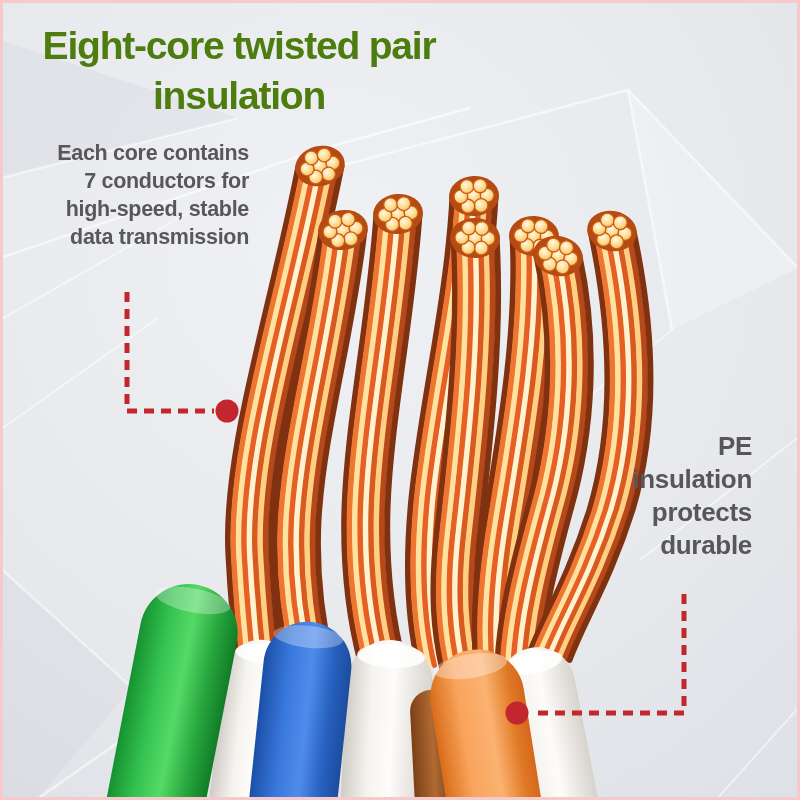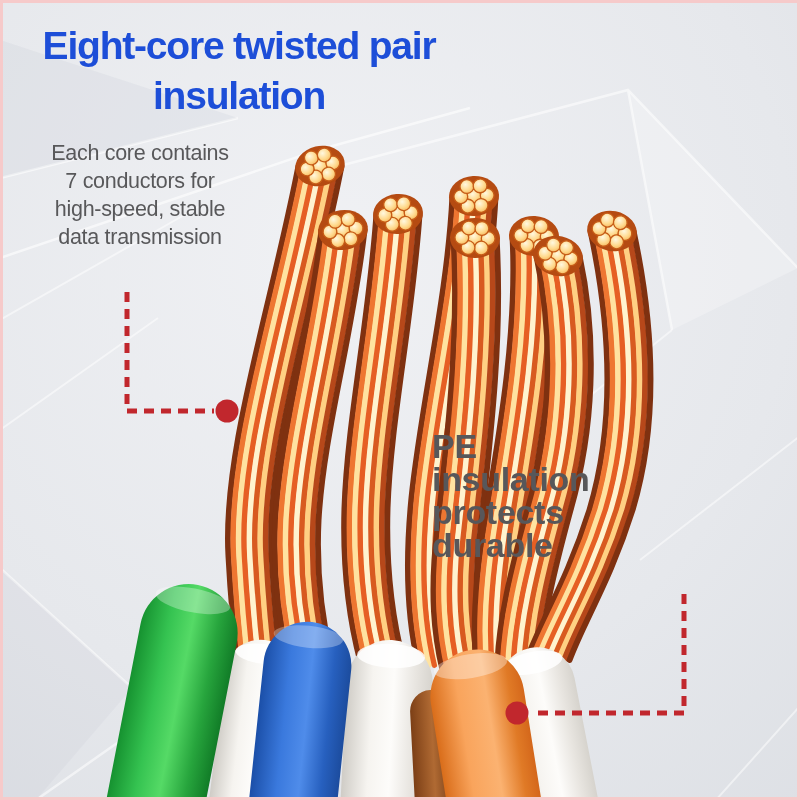--- a/index.html
+++ b/index.html
@@ -7,34 +7,34 @@
     width:800px;height:800px;position:relative;overflow:hidden;
     background:#e3e5e9;
     font-family:"Liberation Sans", sans-serif;
   }
   .frame{
     position:absolute;inset:0;border:3px solid #f6caca;pointer-events:none;z-index:30;
   }
   svg.scene{position:absolute;left:0;top:0;z-index:1;}
   .title{
     position:absolute;left:0;top:21px;width:478px;z-index:10;
-    text-align:center;color:#1d4ed8;
+    text-align:center;color:#4d7c0f;
     font-weight:bold;font-size:39px;line-height:50px;letter-spacing:-1.2px;
   }
   .title div{white-space:nowrap;}
   .ann-left{
-    position:absolute;left:24px;top:139px;width:232px;z-index:10;
-    text-align:center;color:#58585a;
-    font-weight:normal;font-size:21.5px;line-height:28px;letter-spacing:-0.3px;
+    position:absolute;left:17px;top:139px;width:232px;z-index:10;
+    text-align:right;color:#58585a;
+    font-weight:bold;font-size:21.5px;line-height:28px;letter-spacing:-0.3px;
   }
   .ann-left div{white-space:nowrap;}
   .ann-right{
     position:absolute;right:48px;top:430px;width:320px;z-index:10;
-    text-align:left;color:#57575a;
-    font-weight:bold;font-size:34px;line-height:33px;letter-spacing:-0.3px;
+    text-align:right;color:#57575a;
+    font-weight:bold;font-size:26px;line-height:33px;letter-spacing:-0.3px;
   }
   .ann-right div{white-space:nowrap;}
   
   .core use{fill:none;stroke-width:5.8;stroke-linecap:round;}
   .core use:nth-child(1){stroke:#7f3110;}
   .core use:nth-child(2){stroke:#ee7631;}
   .core use:nth-child(3){stroke:#ffe2a0;}
   .core use:nth-child(4){stroke:#e65f24;}
   .core use:nth-child(5){stroke:#fff3cf;}
   .core use:nth-child(6){stroke:#d85a20;}

